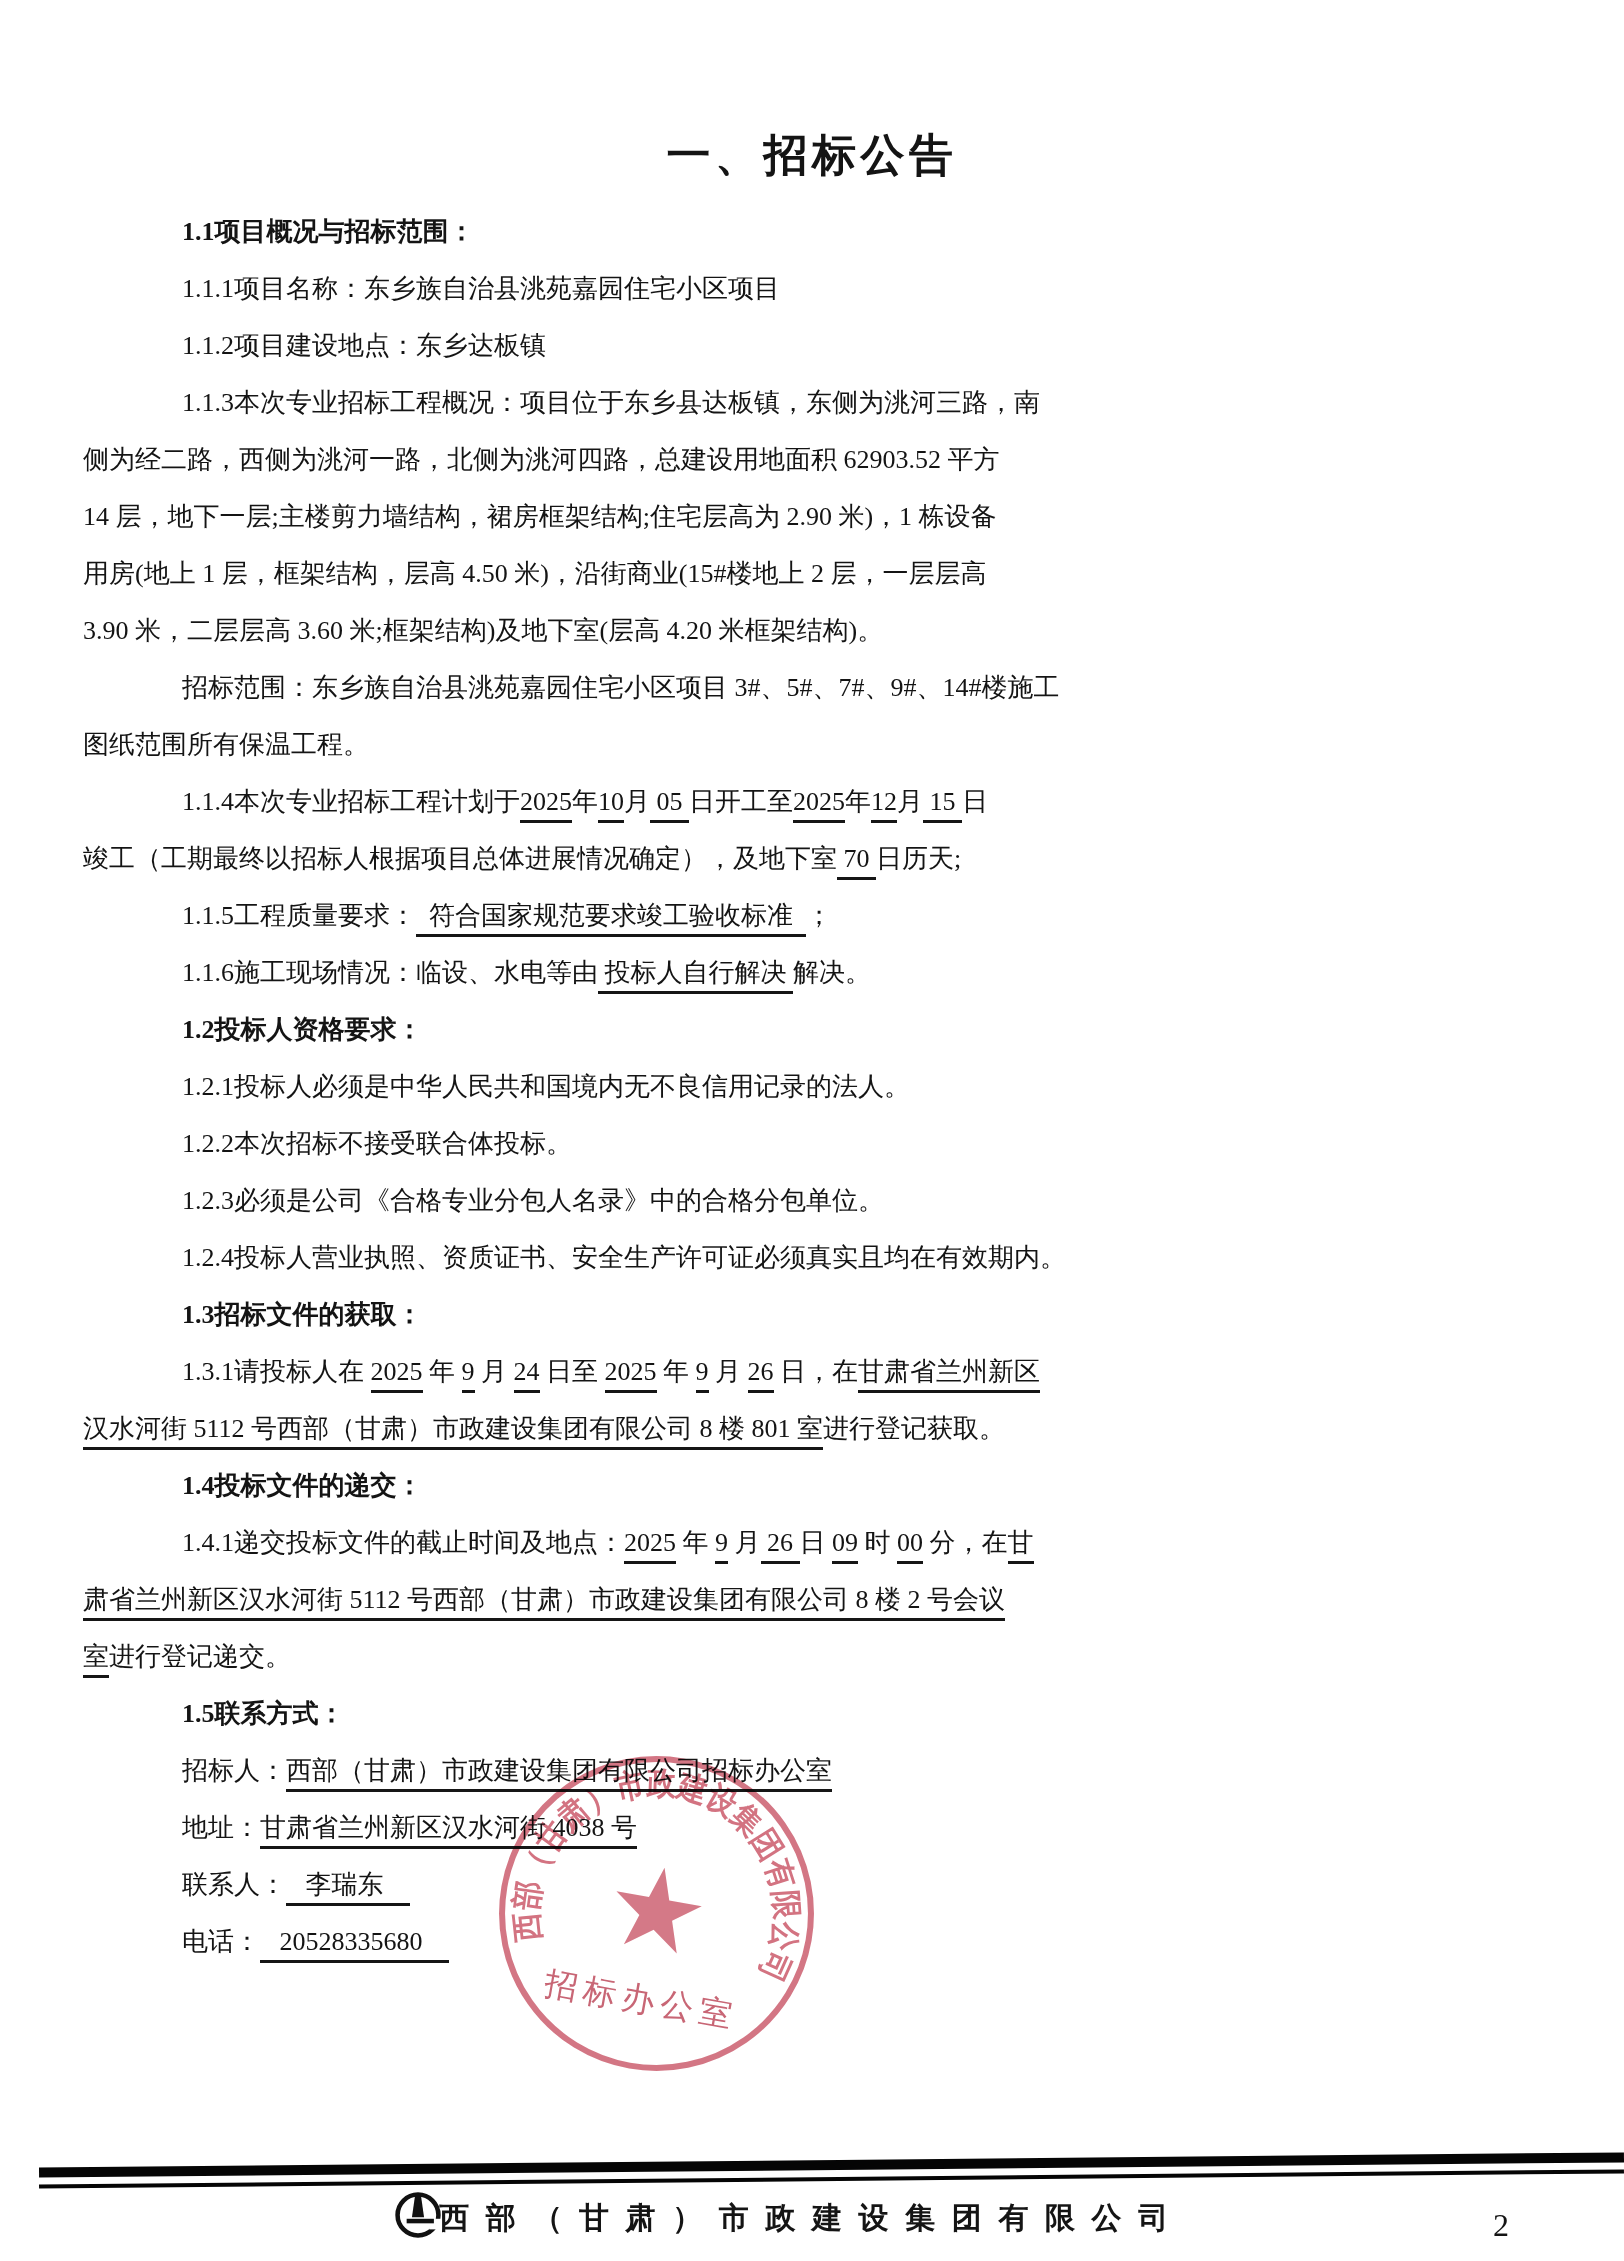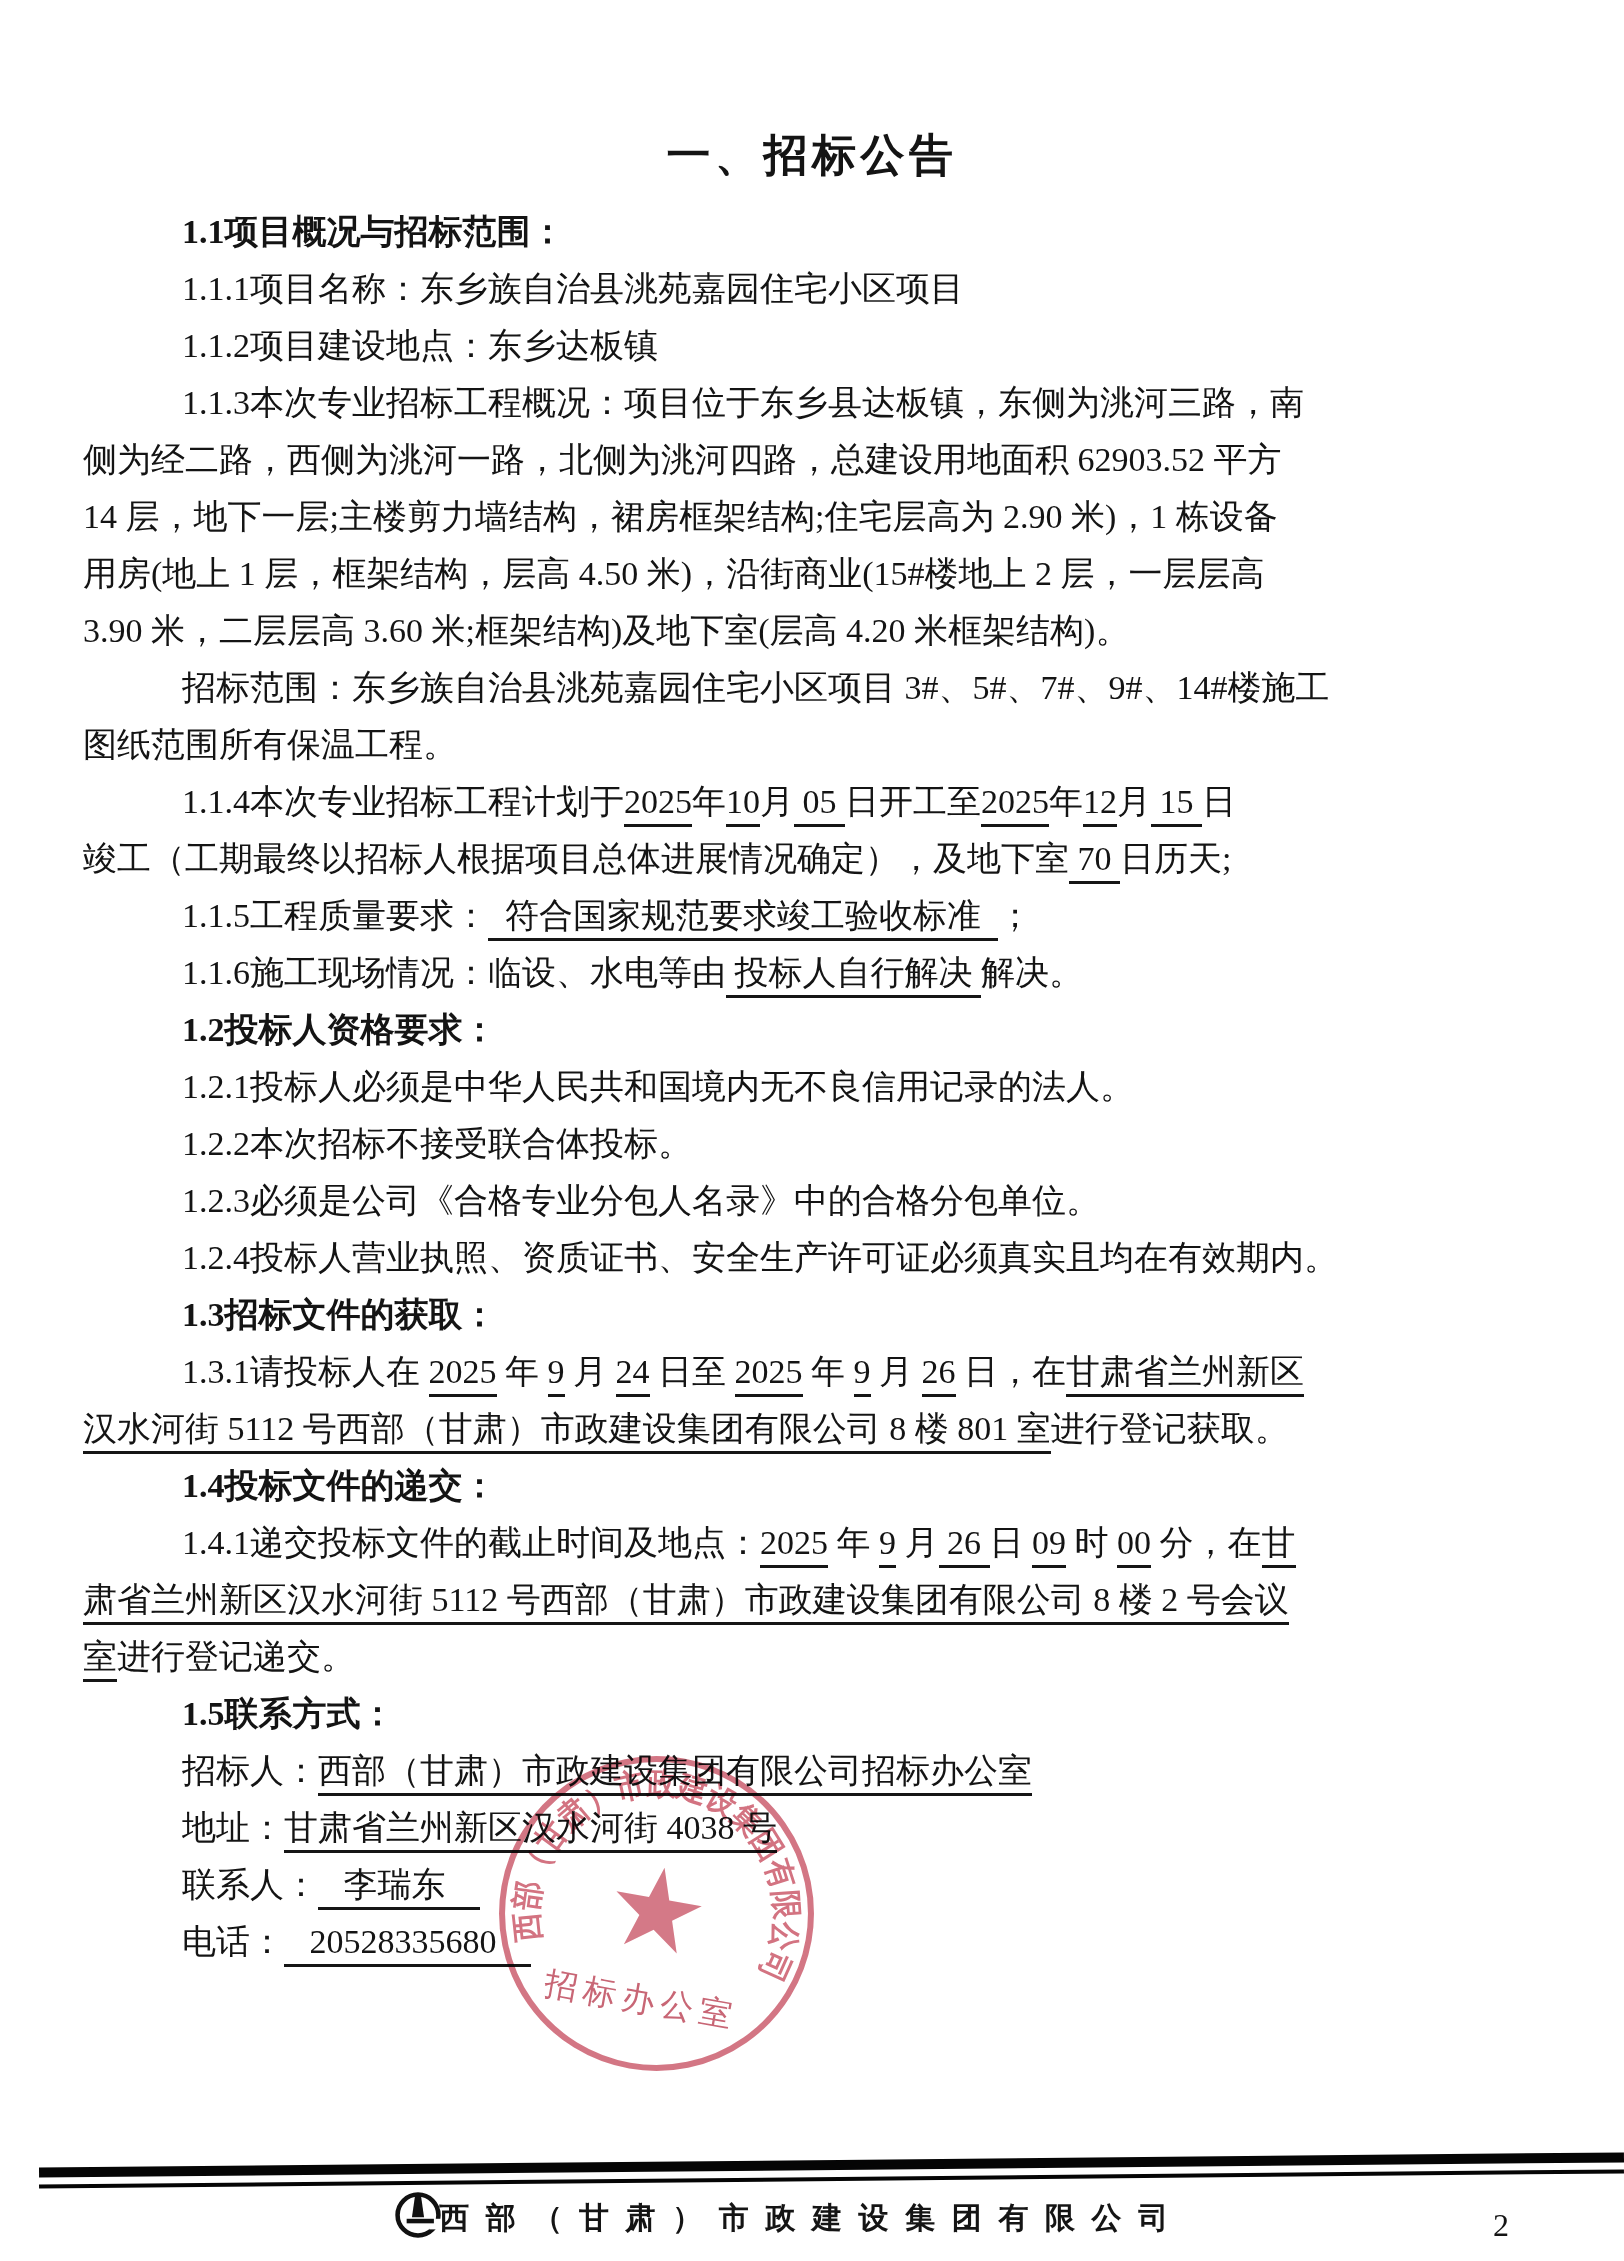--- a/index.html
+++ b/index.html
@@ -6,21 +6,21 @@
   body{
     width:1624px;height:2261px;position:relative;overflow:hidden;
     background:#ffffff;color:#141414;
     font-family:"Liberation Serif","DejaVu Serif",serif;
   }
   .doc-body{position:absolute;left:83px;top:112px;width:1458px;margin-top:11px;}
   .page-title{
     font-size:44px;font-weight:bold;text-align:center;
     letter-spacing:4.5px;line-height:66px;margin-bottom:13.6px;
   }
-  .line{font-size:34px;line-height:57px;white-space:pre-wrap;}
+  .line{font-size:26px;line-height:57px;white-space:pre-wrap;}
   .line.bold{font-weight:bold;}
   .line.indent{padding-left:99px;}
   .u{border-bottom:3px solid #161616;padding-bottom:4px;}
   
   .stamp{
     position:absolute;left:490px;top:1747px;width:333px;height:333px;
     transform:rotate(10deg);mix-blend-mode:multiply;opacity:.88;
     pointer-events:none;
   }
   

